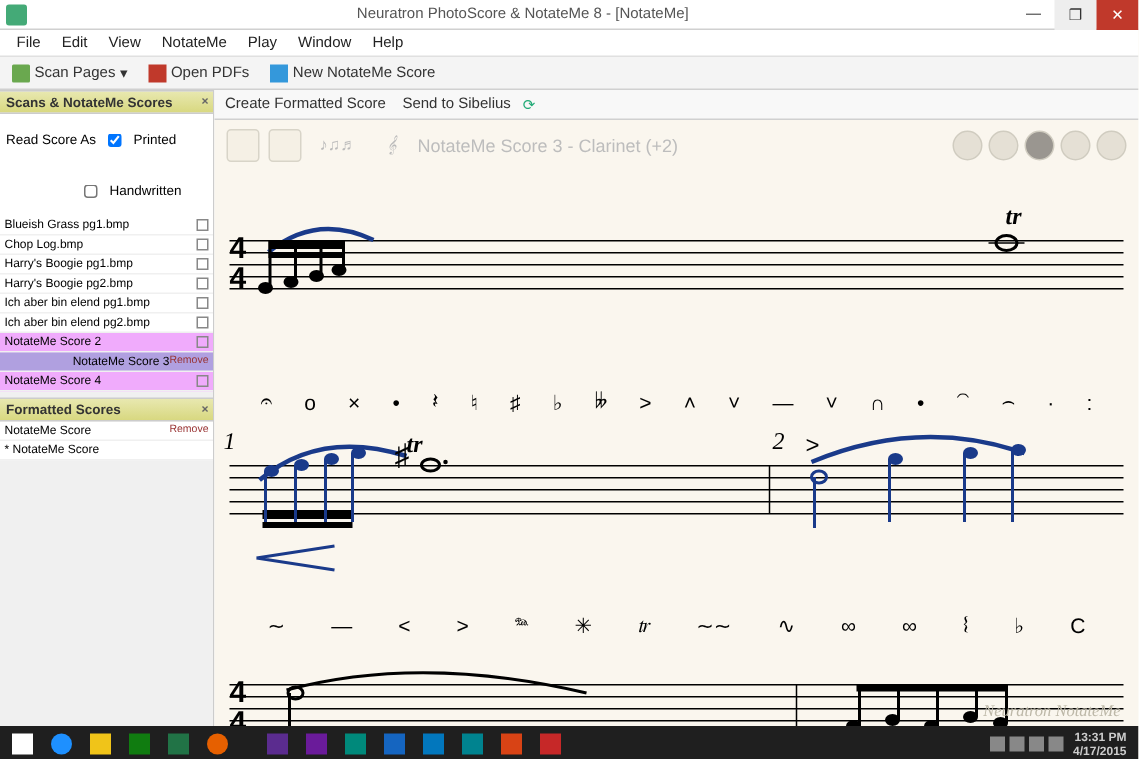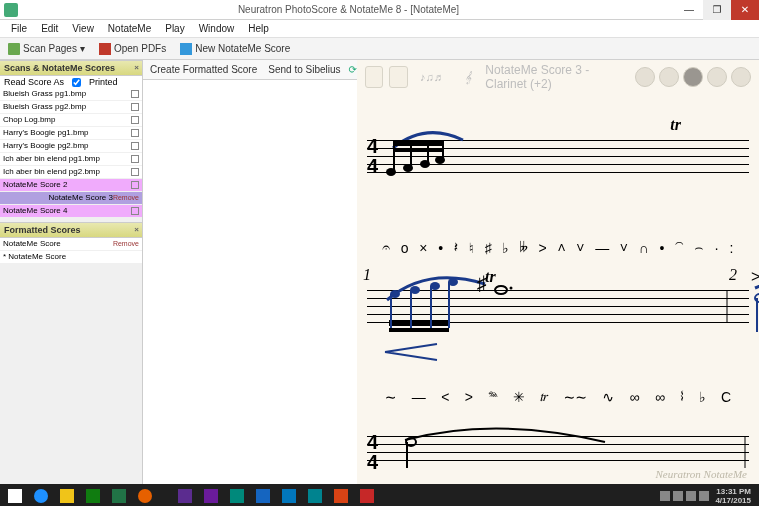--- a/index.html
+++ b/index.html
@@ -30,32 +30,32 @@
 .toolbar2 { height:20px; background:#f8f8f8; border-bottom:1px solid #d0d0d0; display:flex; align-items:center; gap:8px; padding-left:4px; }
 .toolbar2 .tbtn2 { display:flex; align-items:center; gap:3px; font-size:10px; color:#333; }
 
 
 .body { display:flex; height:424px; }
 
 
 .sidebar { width:143px; background:#f0f0f0; border-right:1px solid #ccc; display:flex; flex-direction:column; }
 .panel-header { background:linear-gradient(#e8e8b0,#d8d880); font-size:9px; padding:2px 4px; border-top:1px solid #ccc; border-bottom:1px solid #ccc; color:#333; font-weight:bold; position:relative; }
 .panel-header .x { position:absolute; right:3px; top:2px; font-size:8px; color:#666; }
-.readrow { display:flex; align-items:center; padding:1px 4px; font-size:9px; gap:8px; background:#fff; }
+.readrow { display:flex; align-items:center; padding:12px 4px; font-size:9px; gap:8px; background:#fff; }
 .readrow input { width:9px; height:9px; }
 .filelist { background:#fff; }
 .filelist .frow { display:flex; align-items:center; justify-content:space-between; padding:0 3px; font-size:8px; line-height:12px; border-bottom:1px solid #f0f0f0; }
 .filelist .frow .cb { width:8px; height:8px; border:1px solid #888; }
 .filelist .frow.sel { background:#b0a0e0;justify-content:flex-end; }
 .filelist .frow.hl { background:#f0abfc; }
 .filelist .frow .rm { color:#933; font-size:7px; }
 .sidebar .spacer { flex:1; background:#f0f0f0; }
 
 
-.canvas-wrap { flex:1; display:flex; flex-direction:row; background:#fff; }
+.canvas-wrap { flex:1; display:flex; flex-direction:column; background:#fff; }
 .canvas { flex:1; background:#faf6ee; position:relative; overflow:hidden; }
 .score-header { height:34px; display:flex; align-items:center; padding:0 8px; gap:6px; }
 .score-header .ghost-btn { width:22px; height:22px; border:1px solid #d8d4c8; border-radius:3px; background:#f5f0e5; }
 .score-header .phrase { color:#bbb; font-style:italic; font-size:11px; margin-left:6px; margin-right:8px; }
 .score-header .score-title { color:#bdbdbd; font-size:12px; }
 .score-header .right-tools { margin-left:auto; display:flex; gap:4px; }
 .score-header .circ { width:20px; height:20px; border-radius:50%; background:#e5e0d5; border:1px solid #d0ccc0; }
 .score-header .circ.dark { background:#9a9690; }
 
 .staff { position:absolute; left:10px; right:10px; }
@@ -128,27 +128,27 @@
 
 <div class="body">
 
   <div class="sidebar">
     <div class="panel-header"><span>Scans &amp; NotateMe Scores</span><span class="x">×</span></div>
     <div class="readrow">
       <span>Read Score As</span>
       <input type="checkbox" checked="" style="">
       <span>Printed</span>
     </div>
+    <div class="readrow" style="padding-left:56px">
+      <input type="checkbox" style="">
+      <span>Handwritten</span>
+    </div>
     <div class="filelist" id="filelist">
         <div class="frow">
           <span>Blueish Grass pg1.bmp</span>
-          <span class="cb"></span>
-        </div>
-        <div class="frow">
-          <span>Blueish Grass pg2.bmp</span>
           <span class="cb"></span>
         </div>
         <div class="frow">
           <span>Chop Log.bmp</span>
           <span class="cb"></span>
         </div>
         <div class="frow">
           <span>Harry's Boogie pg1.bmp</span>
           <span class="cb"></span>
         </div>

